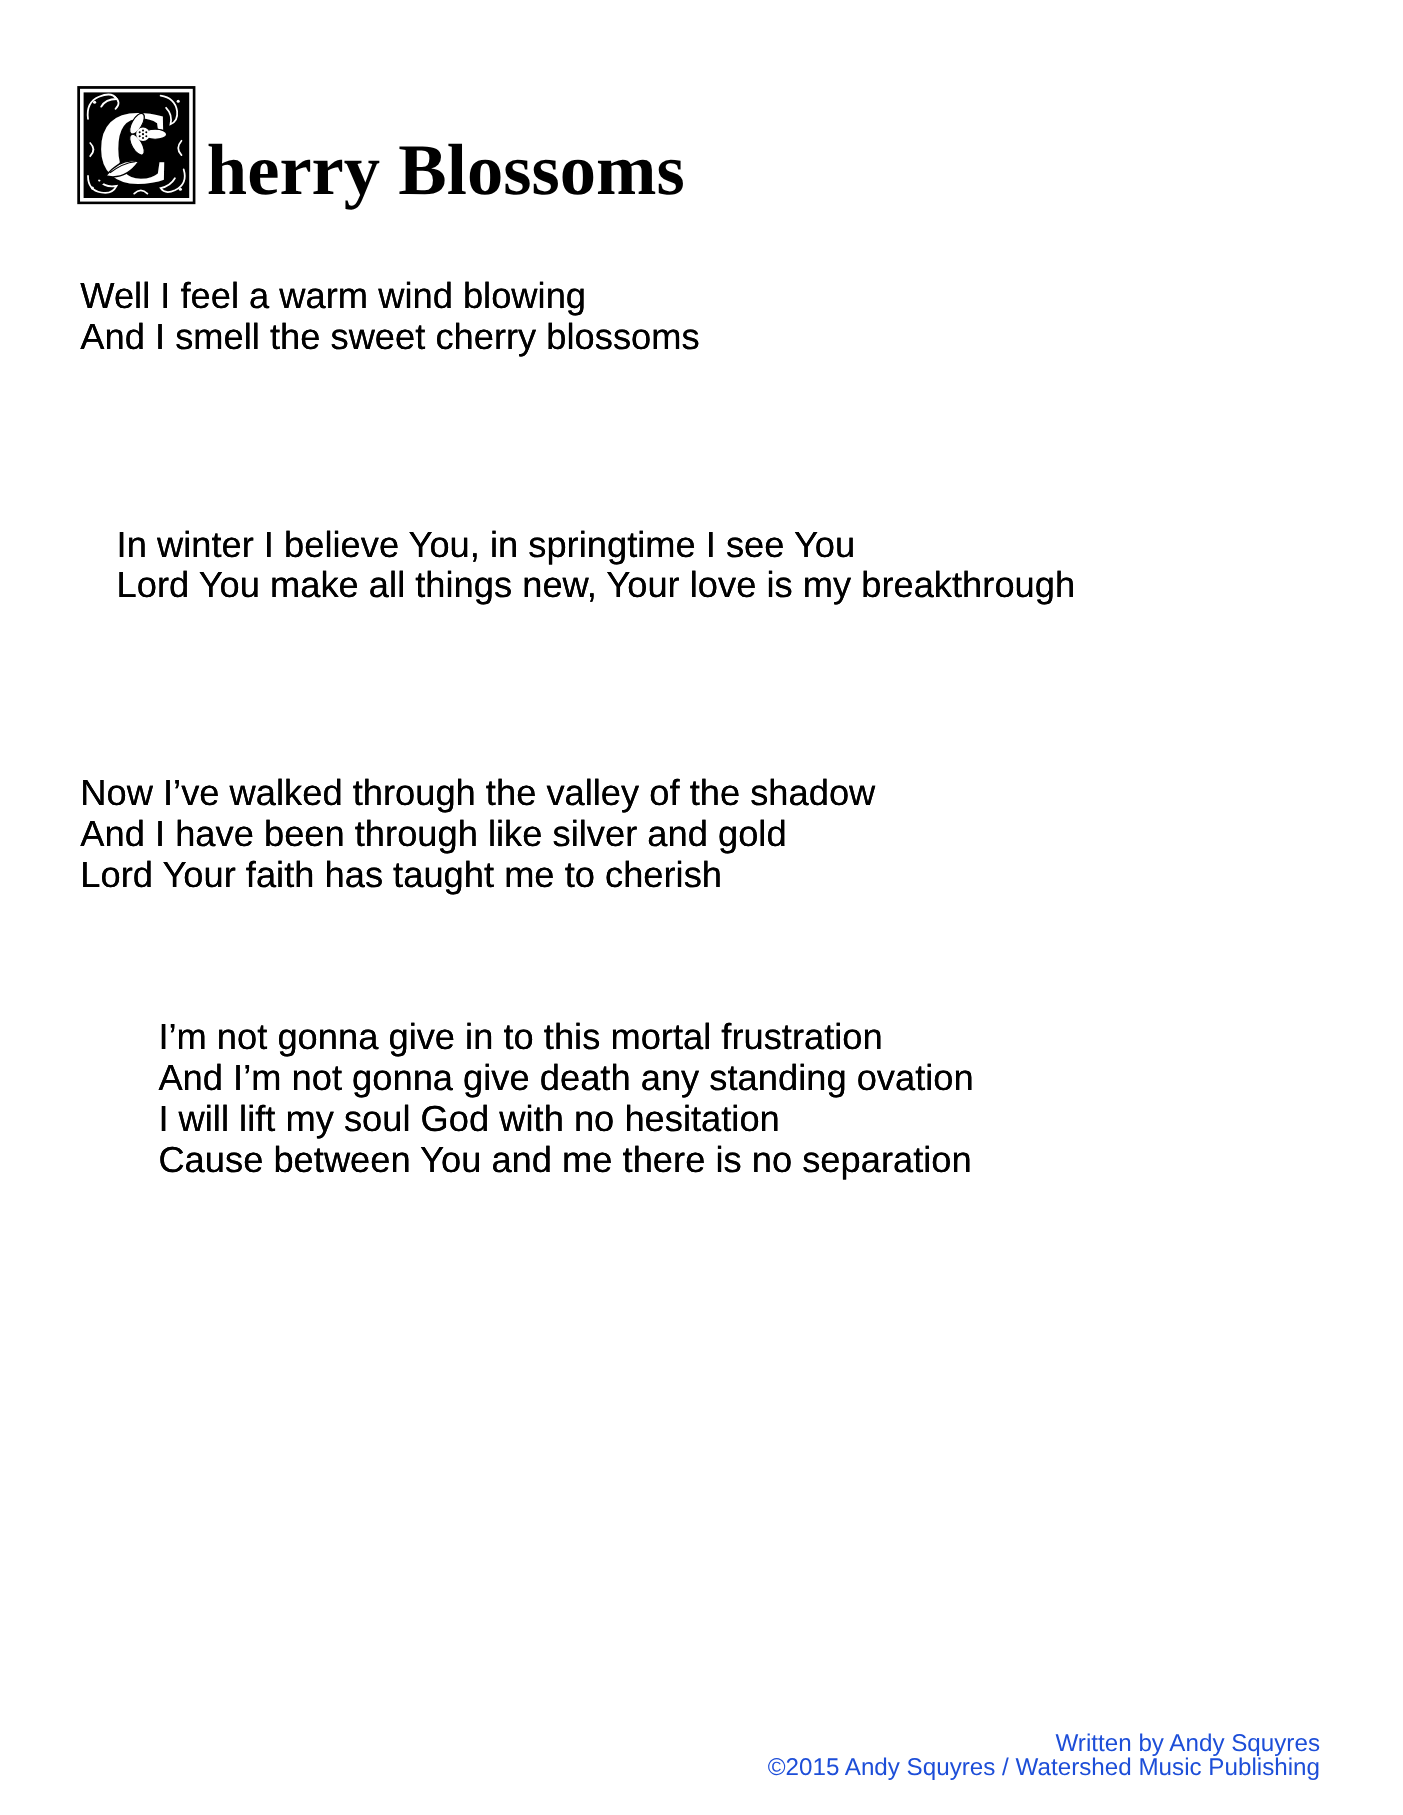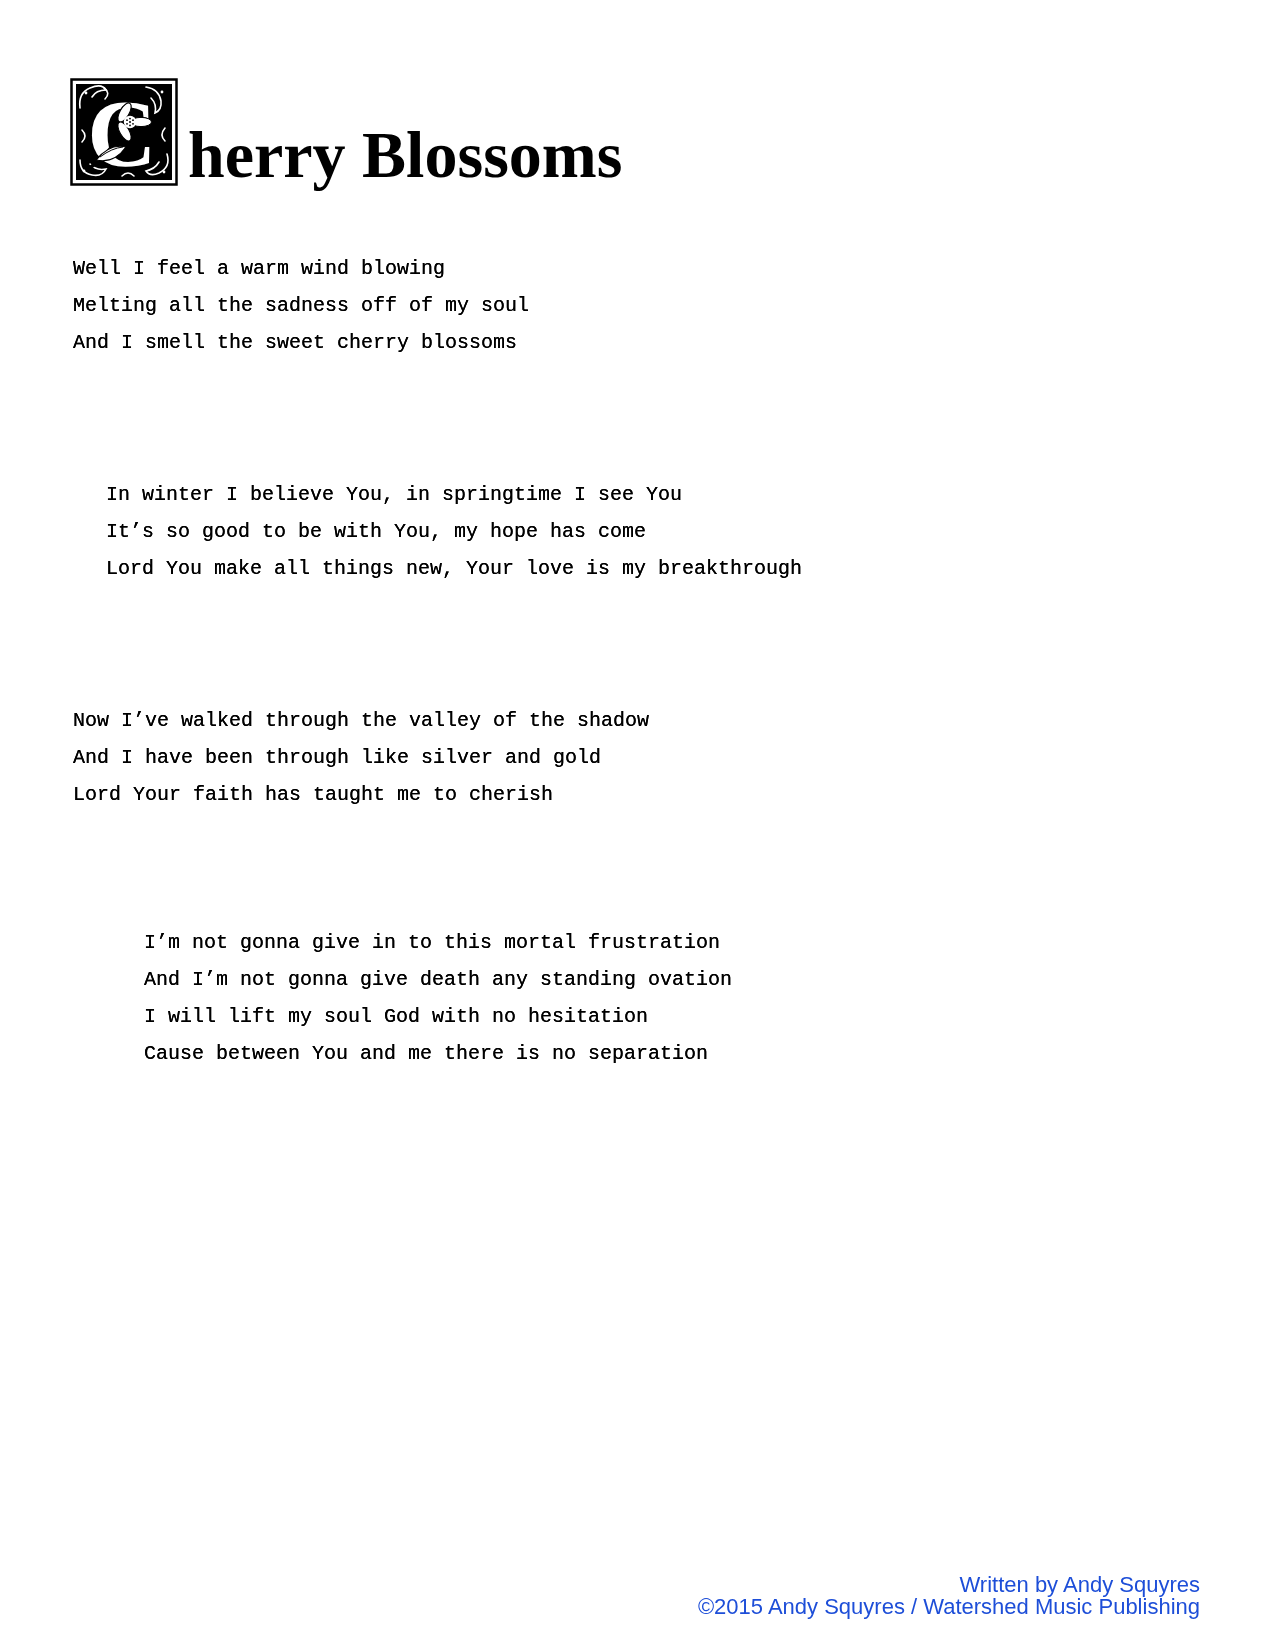--- a/index.html
+++ b/index.html
@@ -28,22 +28,22 @@
     font-family: "Liberation Serif", "DejaVu Serif", serif;
     font-weight: bold;
     font-size: 66px;
     line-height: 66px;
     white-space: nowrap;
     color: #000;
   }
   
   .stanza {
     position: absolute;
-    font-family: Liberation Mono, monospace;
-    font-size: 20px;
+    font-family: Liberation Sans, sans-serif;
+    font-size: 33px;
     line-height: 37px;
     color: #000;
     white-space: nowrap;
     text-shadow: 0 0 0.5px currentColor; 
   }
   .stanza-verse-1 { left: 73px;  top: 250px; }
   .stanza-chorus  { left: 106px; top: 476px; }
   .stanza-verse-2 { left: 73px;  top: 702px; }
   .stanza-bridge  { left: 144px; top: 924px; }
   
@@ -110,27 +110,25 @@
         <circle cx="0" cy="3.4" r="0.9"></circle>
         <circle cx="0" cy="-3.4" r="0.9"></circle>
       </g>
     </g>
   </svg>
 
   <h1 class="title-text">herry Blossoms</h1>
 
   <section class="stanza stanza-verse-1">
     <div>Well I feel a warm wind blowing</div>
-    <div>Melting all the sadness off of my soul</div>
     <div>And I smell the sweet cherry blossoms</div>
   </section>
 
   <section class="stanza stanza-chorus">
     <div>In winter I believe You, in springtime I see You</div>
-    <div>It’s so good to be with You, my hope has come</div>
     <div>Lord You make all things new, Your love is my breakthrough</div>
   </section>
 
   <section class="stanza stanza-verse-2">
     <div>Now I’ve walked through the valley of the shadow</div>
     <div>And I have been through like silver and gold</div>
     <div>Lord Your faith has taught me to cherish</div>
   </section>
 
   <section class="stanza stanza-bridge">

